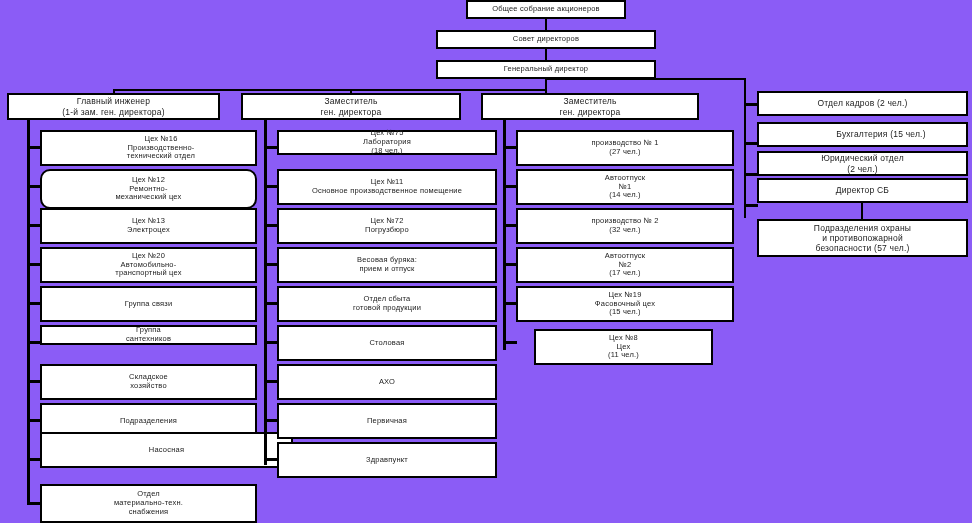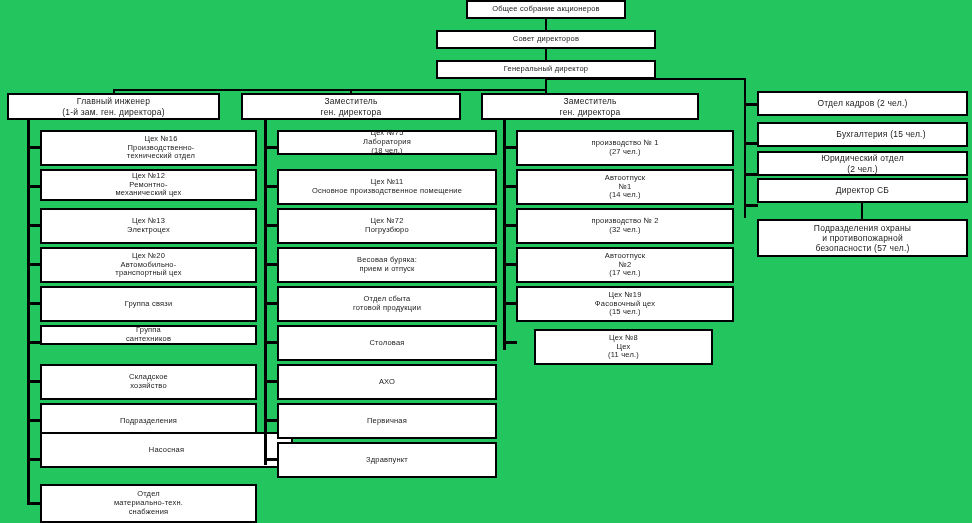--- a/index.html
+++ b/index.html
@@ -5,21 +5,21 @@
 <style>
   html, body {
     margin: 0;
     padding: 0;
     background: #808080;
   }
   #canvas {
     position: relative;
     width: 972px;
     height: 523px;
-    background: #22c55e;
+    background: #8b5cf6;
     font-family: "Liberation Sans", "DejaVu Sans", sans-serif;
     overflow: hidden;
   }
   .node {
     position: absolute;
     box-sizing: border-box;
     background: #ffffff;
     border: 2px solid #000000;
     display: flex;
     align-items: center;
@@ -81,21 +81,21 @@
   <div class="connector" style="left:27px; top:302px; width:14px; height:3px;"></div>
   <div class="connector" style="left:27px; top:341px; width:14px; height:3px;"></div>
   <div class="connector" style="left:27px; top:380px; width:14px; height:3px;"></div>
   <div class="connector" style="left:27px; top:419px; width:14px; height:3px;"></div>
   <div class="connector" style="left:27px; top:458px; width:14px; height:3px;"></div>
   <div class="connector" style="left:27px; top:502px; width:14px; height:3px;"></div>
 
   <div class="node t7" style="left:40px; top:130px; width:217px; height:36px;padding-left:28px;">Цех №16
 Производственно-
 технический отдел</div>
-  <div class="node t7" style="left:40px; top:169px; width:217px; height:32px;">Цех №12
+  <div class="node t7" style="left:40px; top:169px; width:217px; height:40px;border-radius:10px;">Цех №12
 Ремонтно-
 механический цех</div>
   <div class="node t7" style="left:40px; top:208px; width:217px; height:36px;">Цех №13
 Электроцех</div>
   <div class="node t7" style="left:40px; top:247px; width:217px; height:36px;">Цех №20
 Автомобильно-
 транспортный цех</div>
   <div class="node t7" style="left:40px; top:286px; width:217px; height:36px;">Группа связи</div>
   <div class="node t7" style="left:40px; top:325px; width:217px; height:20px;">Группа
 сантехников</div>

